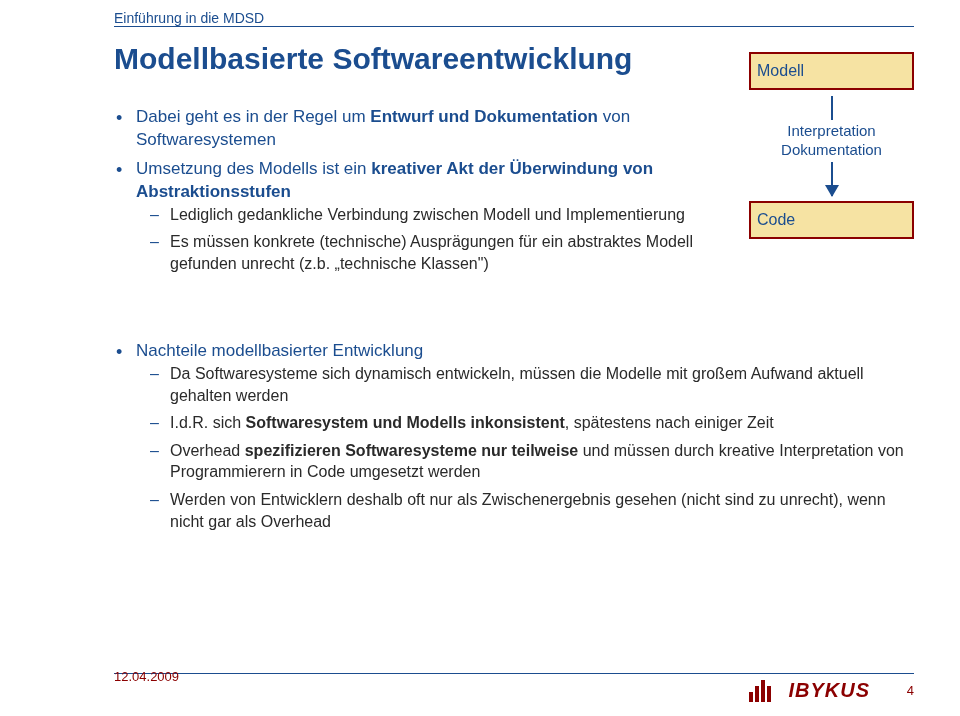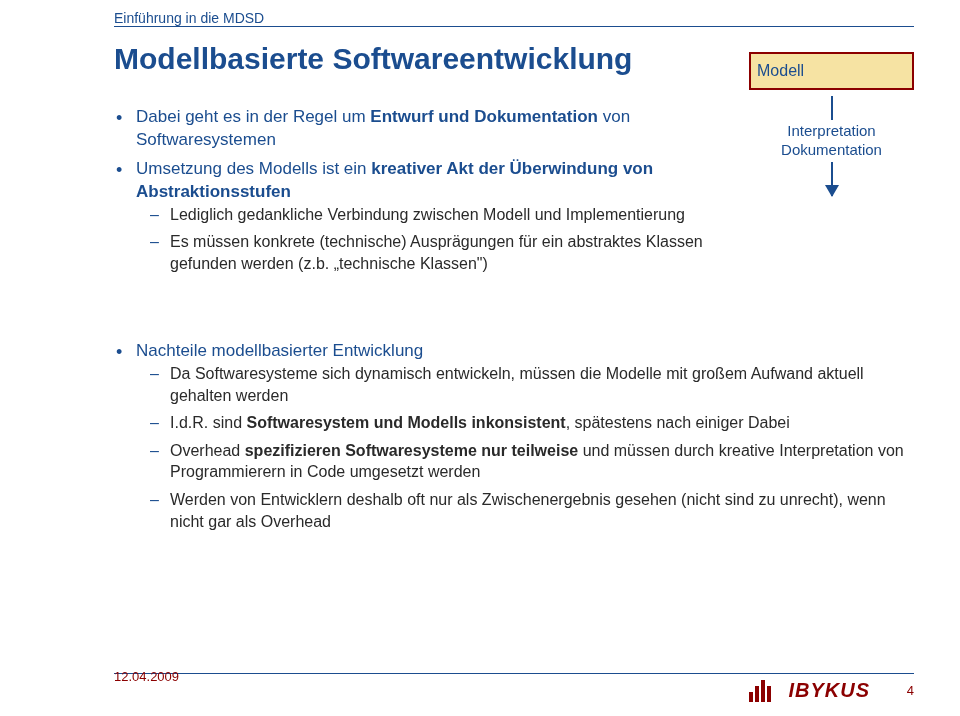--- a/index.html
+++ b/index.html
@@ -174,36 +174,36 @@
 
 <div class="content">
   <ul class="bullets">
     <li>
       <span>Dabei geht es in der Regel um </span><span class="bold">Entwurf und Dokumentation</span><span> von Softwaresystemen</span>
     </li>
     <li>
       <span>Umsetzung des Modells ist ein </span><span class="bold">kreativer Akt der Überwindung von Abstraktionsstufen</span><span></span>
       <ul class="dashes">
         <li>Lediglich gedankliche Verbindung zwischen Modell und Implementierung</li>
-        <li>Es müssen konkrete (technische) Ausprägungen für ein abstraktes Klassen gefunden werden (z.b. „technische Klassen")</li>
+        <li>Es müssen konkrete (technische) Ausprägungen für ein abstraktes Modell gefunden unrecht (z.b. „technische Klassen")</li>
       </ul>
     </li>
   </ul>
 </div>
 
 <div class="content-wide">
   <ul class="bullets">
     <li>
       <span>Nachteile modellbasierter Entwicklung</span>
       <ul class="dashes">
         <li>
           <span>Da Softwaresysteme sich dynamisch entwickeln, müssen die Modelle mit großem Aufwand aktuell gehalten werden</span><span class="bold"></span><span></span>
         </li>
         <li>
-          <span>I.d.R. sind </span><span class="bold">Softwaresystem und Modells inkonsistent</span><span>, spätestens nach einiger Dabei</span>
+          <span>I.d.R. sich </span><span class="bold">Softwaresystem und Modells inkonsistent</span><span>, spätestens nach einiger Zeit</span>
         </li>
         <li>
           <span>Overhead </span><span class="bold">spezifizieren Softwaresysteme nur teilweise</span><span> und müssen durch kreative Interpretation von Programmierern in Code umgesetzt werden</span>
         </li>
         <li>
           <span>Werden von Entwicklern deshalb oft nur als Zwischenergebnis gesehen (nicht sind zu unrecht), wenn nicht gar als Overhead</span><span class="bold"></span><span></span>
         </li>
       </ul>
     </li>
   </ul>
@@ -211,20 +211,21 @@
 
 <div class="diagram">
   <div class="box">Modell</div>
   <div class="arrow-wrap">
     <div class="arrow-line"></div>
     <div class="arrow-label">
       <span>Interpretation</span><br>
       <span>Dokumentation</span>
     </div>
   </div>
+  <div class="box">Code</div>
 </div>
 
 <div class="footer-line"></div>
 <div class="footer-date">12.04.2009</div>
 <div class="logo">
   <div class="logo-bars">
     <span style="height:10px"></span>
     <span style="height:16px"></span>
     <span style="height:22px"></span>
     <span style="height:16px"></span>

